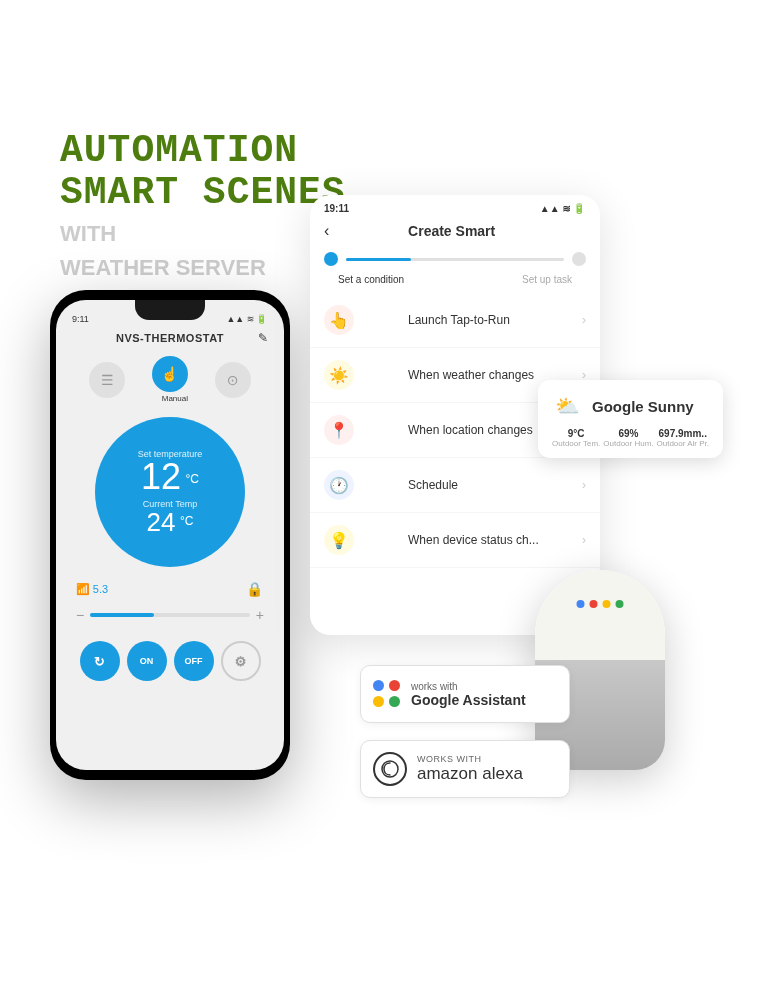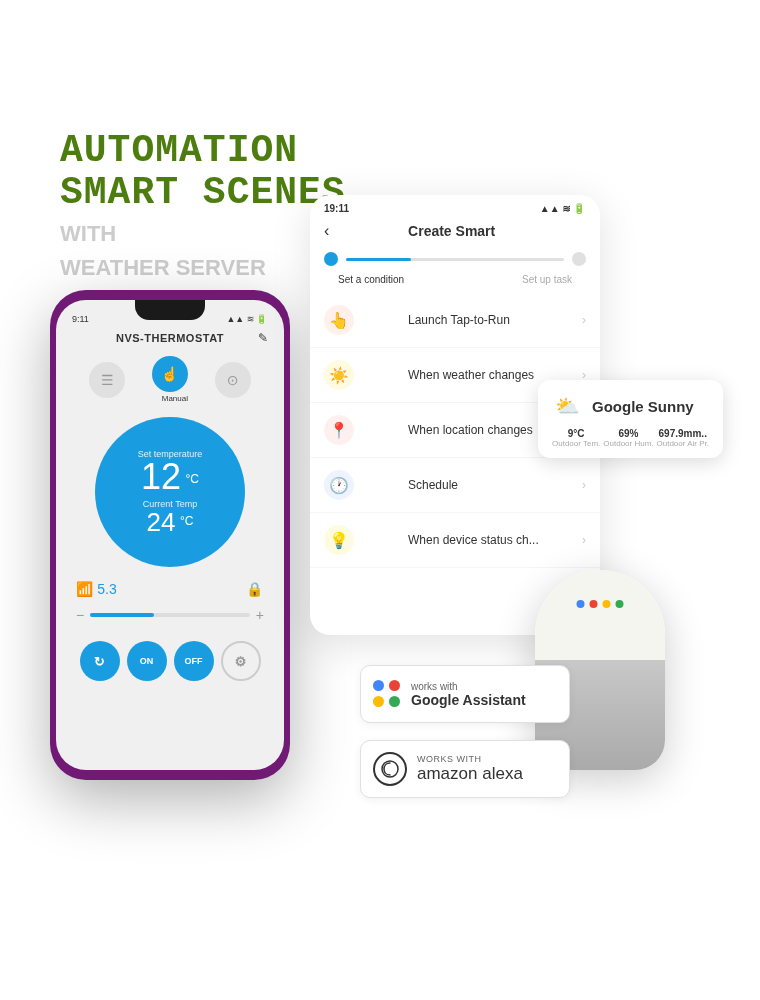--- a/index.html
+++ b/index.html
@@ -41,21 +41,21 @@
     .phone-wrapper {
       position: absolute;
       top: 290px;
       left: 50px;
       width: 240px;
       height: 490px;
     }
     .phone-frame {
       width: 240px;
       height: 490px;
-      background: #701a75;
+      background: #000000;
       border-radius: 36px;
       position: relative;
       box-shadow: 0 20px 60px rgba(0,0,0,0.3);
       overflow: hidden;
     }
     .phone-screen {
       position: absolute;
       top: 10px;
       left: 6px;
       right: 6px;
@@ -165,21 +165,21 @@
       line-height: 1;
     }
     .phone-bottom-row {
       display: flex;
       justify-content: space-between;
       align-items: center;
       padding: 4px 20px;
       margin-top: 6px;
     }
     .wifi-label {
-      font-size: 14px;
+      font-size: 11px;
       color: #1a9de0;
     }
     .lock-icon {
       font-size: 14px;
       color: #1a9de0;
     }
     .phone-slider-row {
       padding: 6px 20px;
       display: flex;
       align-items: center;

